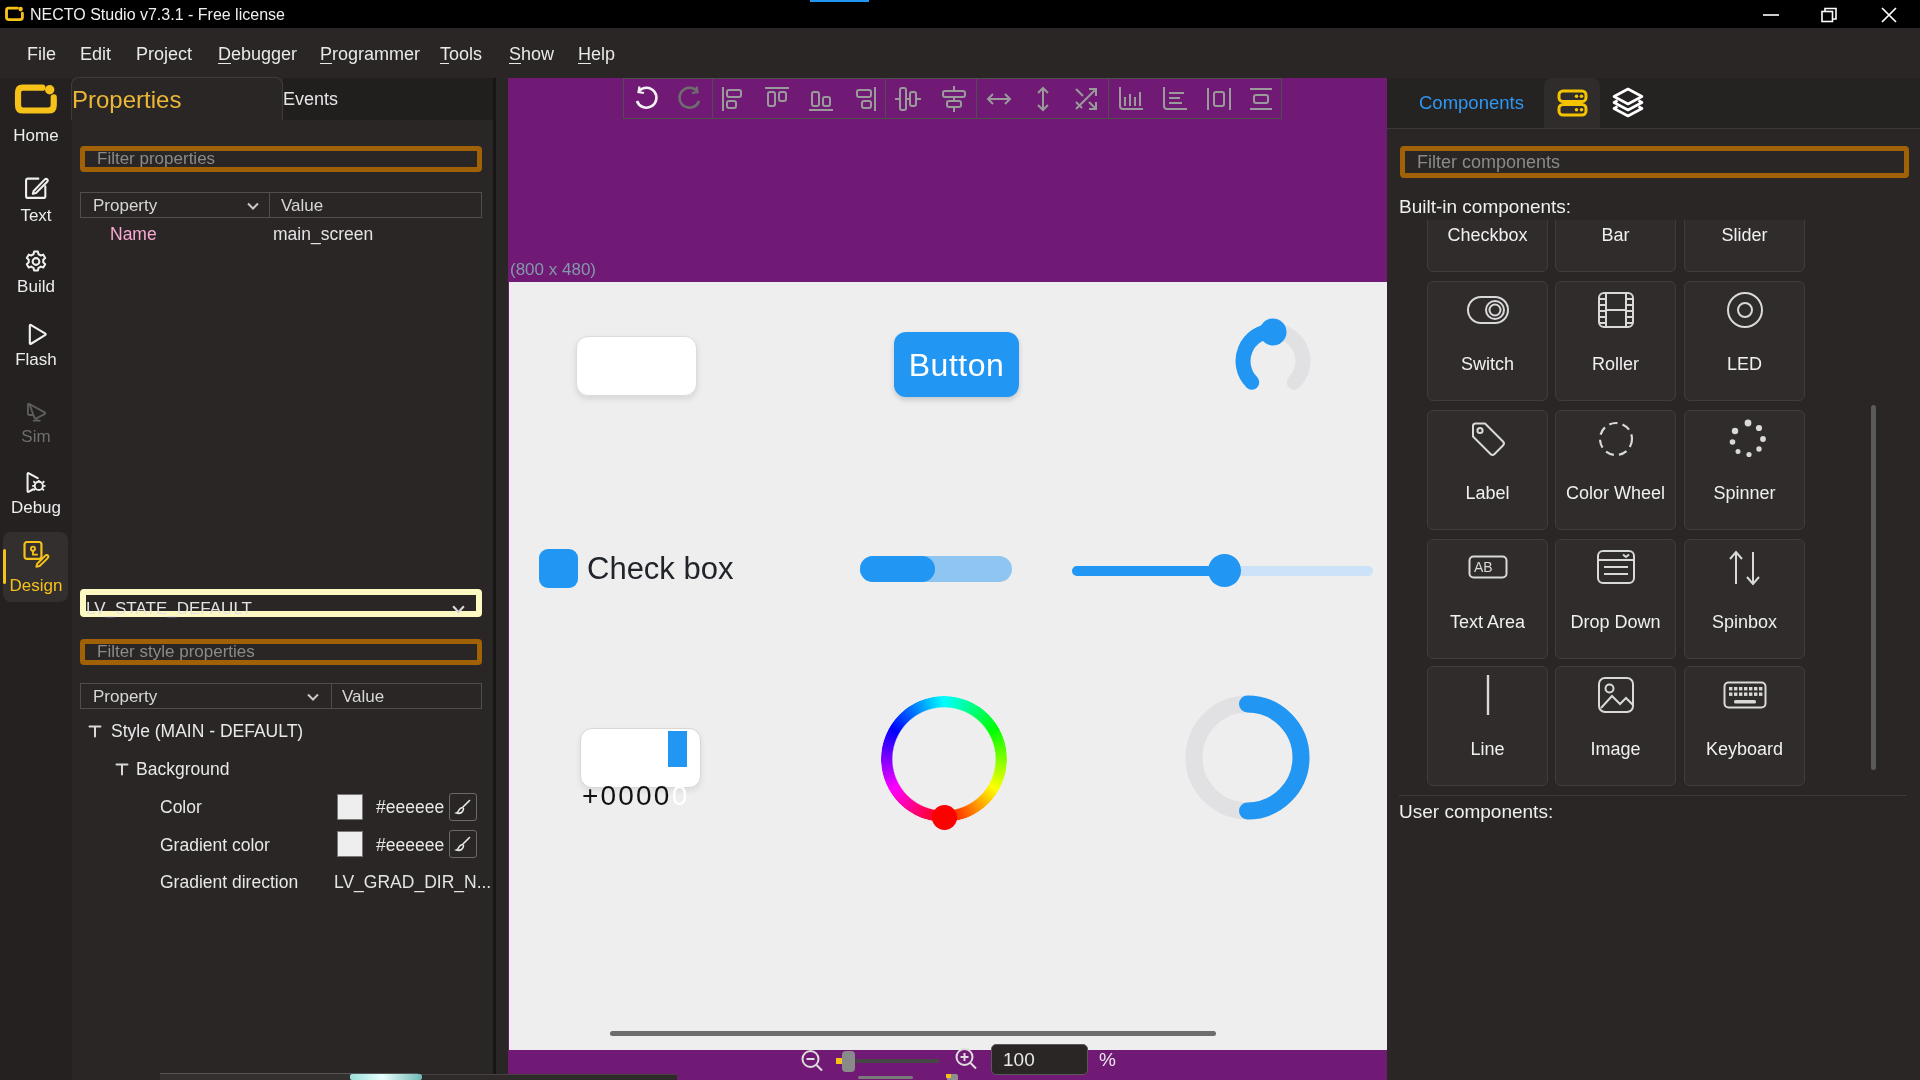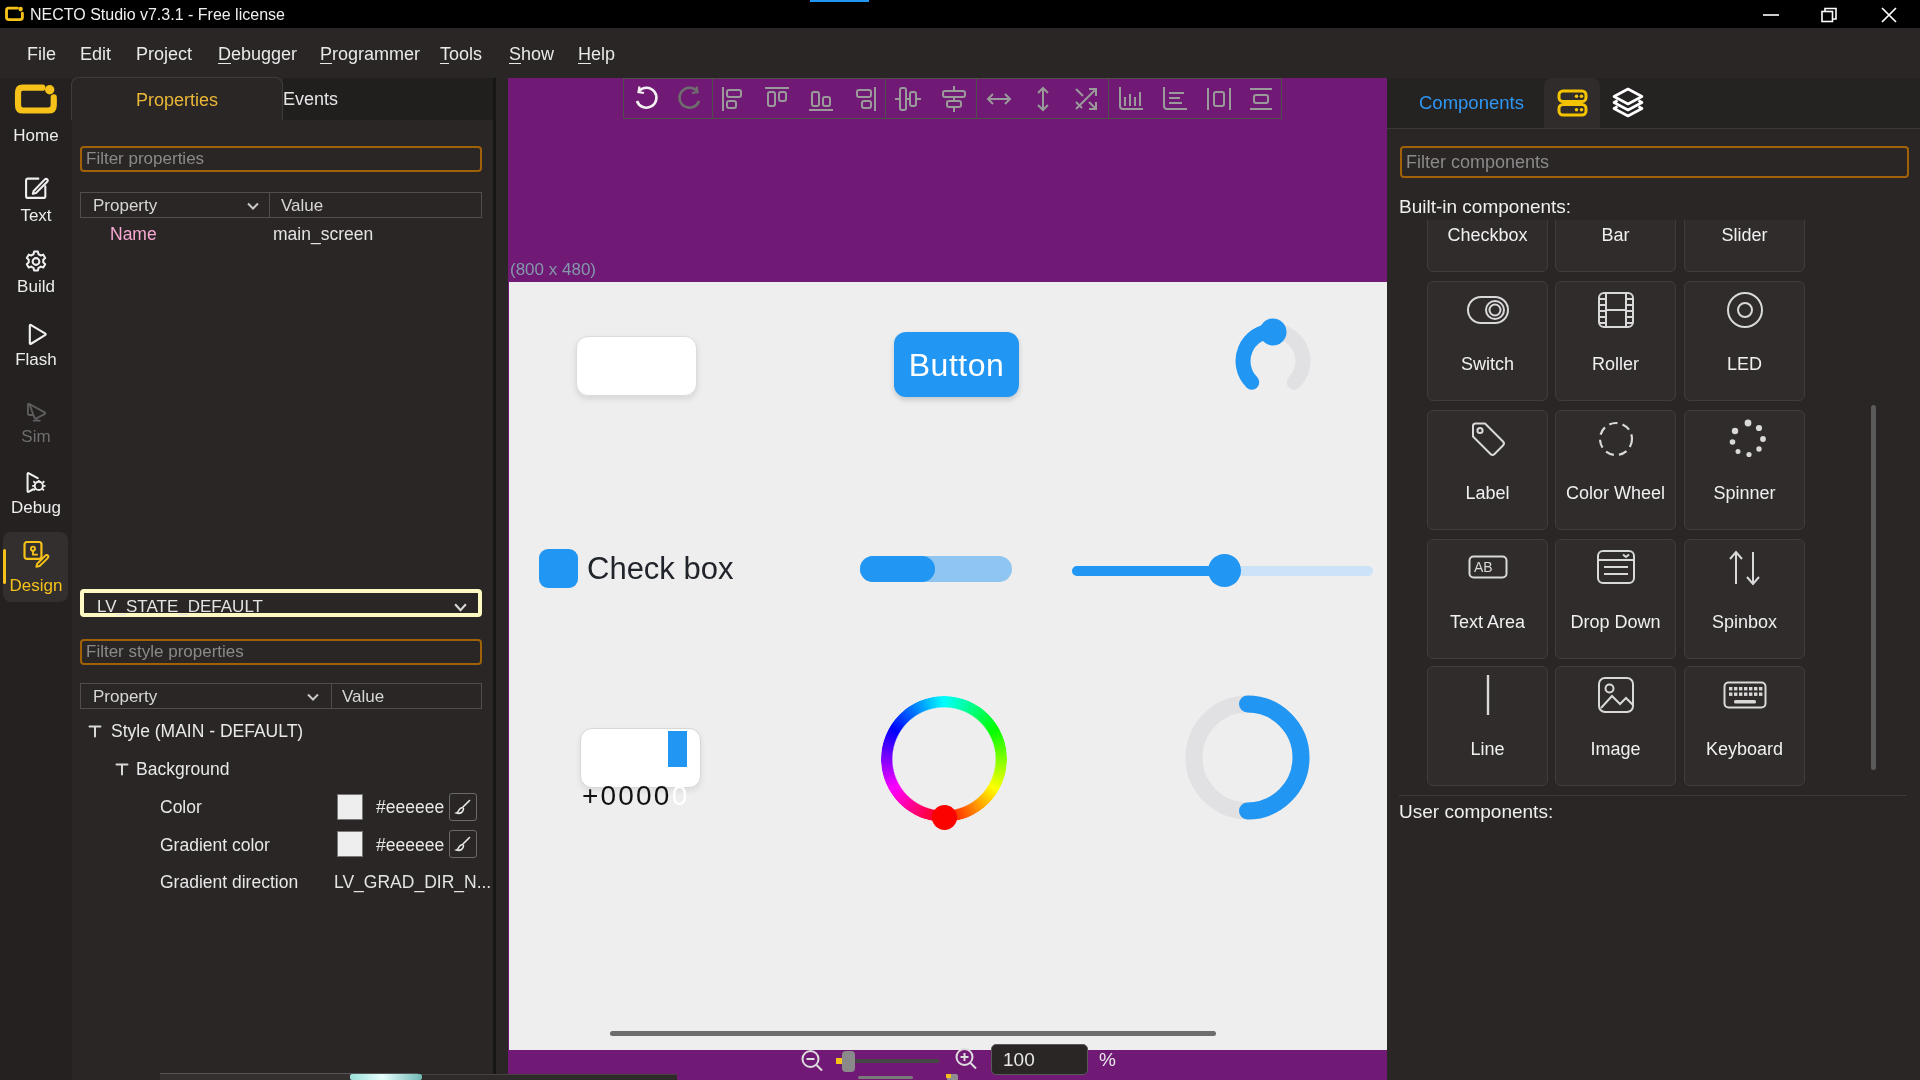--- a/index.html
+++ b/index.html
@@ -18,26 +18,26 @@
   .menuitem { position:absolute; top:16px; }
   .menuitem u { text-decoration-thickness:1px; text-underline-offset:3px; }
 
   
   #sidebar { left:0; top:78px; width:72px; height:1002px; background:#242120; }
   .sideicon { position:absolute; left:50%; transform:translateX(-50%); }
   .sidelabel { position:absolute; width:72px; text-align:center; color:#ededed; font-size:17px; }
 
   
   #propspanel { left:72px; top:78px; width:421px; height:1002px; background:#2a2625; }
-  #tab-props { left:-1px; top:-1px; width:212px; height:43px; background:#2a2625; color:#eab737; font-size:18px;
-      line-height:44px; text-align:center; border-radius:8px 8px 0 0; border:1px solid #3f3c3b; border-bottom:none; }
+  #tab-props { left:-1px; top:-1px; width:212px; height:43px; background:#2a2625; color:#eab737; font-size:24px;
+      line-height:44px; text-align:left; border-radius:8px 8px 0 0; border:1px solid #3f3c3b; border-bottom:none; }
   #tab-events { left:211px; top:0; width:210px; height:42px; background:#211e1e; color:#e6e6e6; font-size:18px;
       line-height:42px; text-align:left; }
-  .filterinput { border:2px solid #a16207; border-radius:4px; color:#8a8a8a; font-size:17px;
-      background:#2a2625; display:flex; align-items:center; padding-left:4px; }
+  .filterinput { border:5px solid #a16207; border-radius:4px; color:#8a8a8a; font-size:17px;
+      background:#2a2625; display:flex; align-items:center; padding-left:12px; }
   .tblhead { border:1px solid #514e4d; color:#d6d6d6; font-size:17px; }
 
   
   #canvasarea { left:508px; top:78px; width:888px; height:1002px; background:#701a75; }
   #vline1 { left:493px; top:78px; width:3px; height:1002px; background:#161616; }
   #vline2 { left:1384px; top:78px; width:3px; height:1002px; background:#161616; }
   #toolbarbox { left:115px; top:0px; width:659px; height:41px; border:1px solid #504d4c; }
   .tbsep { position:absolute; top:0; width:1px; height:39px; background:#504d4c; }
   #canvaslabel { left:2px; top:182px; color:#8398ab; font-size:17px; }
   #lvcanvas { left:1px; top:204px; width:887px; height:768px; background:#eeeeee; }
@@ -184,21 +184,21 @@
       <span style="position:absolute;left:12px;top:3px">Property</span>
       <svg style="position:absolute;left:165px;top:8px" width="14" height="10" viewBox="0 0 14 10">
           <path d="M2 2.5 L7 7.5 L12 2.5" fill="none" stroke="#c9c9c9" stroke-width="2"></path>
         </svg>
       <div style="position:absolute;left:188px;top:0;width:1px;height:24px;background:#514e4d"></div>
       <span style="position:absolute;left:200px;top:3px">Value</span>
     </div>
     <div class="abs" style="left:38px;top:146px;color:#f9a8d4;font-size:17.5px">Name</div>
     <div class="abs" style="left:201px;top:146px;color:#e3e3e3;font-size:17.5px">main_screen</div>
 
-    <div class="abs" style="left:8px;top:511px;width:402px;height:28px;border:4px solid #fef9c3;border-radius:4px;color:#e3e3e3;font-size:17px;line-height:27px;padding-left:13px">LV_STATE_DEFAULT
+    <div class="abs" style="left:8px;top:511px;width:402px;height:28px;border:6px solid #fef9c3;border-radius:4px;color:#e3e3e3;font-size:17px;line-height:27px;">LV_STATE_DEFAULT
       <svg style="position:absolute;right:10px;top:9px" width="15" height="11" viewBox="0 0 14 10">
           <path d="M2 2 L7 7.5 L12 2" fill="none" stroke="#d9d9d9" stroke-width="2"></path>
         </svg>
     </div>
     <div class="abs filterinput" style="left:8px;top:561px;width:402px;height:26px">Filter style properties</div>
     <div class="abs tblhead" style="left:8px;top:605px;width:402px;height:26px">
       <span style="position:absolute;left:12px;top:3px">Property</span>
       <svg style="position:absolute;left:225px;top:8px" width="14" height="10" viewBox="0 0 14 10">
           <path d="M2 2.5 L7 7.5 L12 2.5" fill="none" stroke="#c9c9c9" stroke-width="2"></path>
         </svg>

